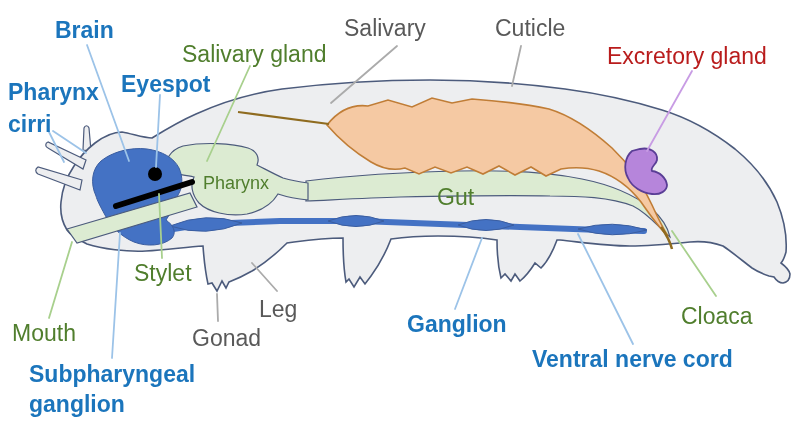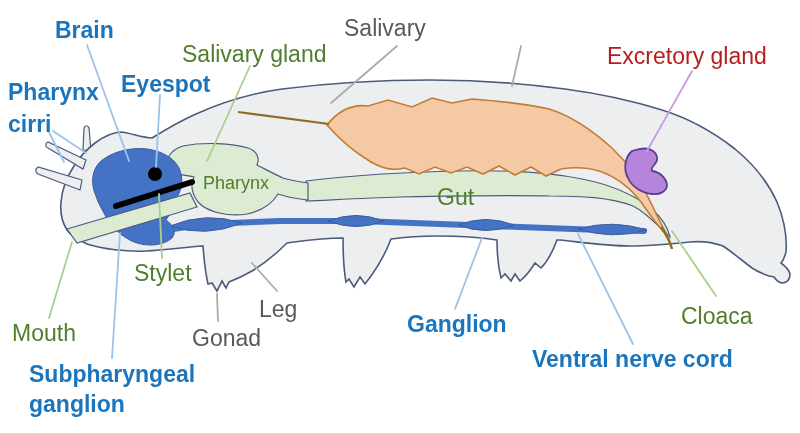--- a/index.html
+++ b/index.html
@@ -173,20 +173,21 @@
     <path class="leader ld-blue" d="M 455,309 L 482,238"></path>
     <path class="leader ld-blue" d="M 633,344 L 578,234"></path>
     <path class="leader ld-green" d="M 716,296 L 672,231"></path>
   </svg>
 
   <div class="lbl c-blue" style="left:55px;top:17px;">Brain</div>
   <div class="lbl c-blue" style="left:121px;top:71px;">Eyespot</div>
   <div class="lbl c-blue wrap" style="left:8px;top:76px;width:110px;line-height:32px;">Pharynx cirri</div>
   <div class="lbl c-green" style="left:182px;top:41px;">Salivary gland</div>
   <div class="lbl c-gray" style="left:344px;top:15px;">Salivary</div>
+  <div class="lbl c-gray" style="left:495px;top:15px;">Cuticle</div>
   <div class="lbl c-purple" style="left:607px;top:43px;">Excretory gland</div>
   <div class="lbl c-green small" style="left:203px;top:173px;">Pharynx</div>
   <div class="lbl c-green" style="left:437px;top:184px;">Gut</div>
   <div class="lbl c-green" style="left:134px;top:260px;">Stylet</div>
   <div class="lbl c-green" style="left:12px;top:320px;">Mouth</div>
   <div class="lbl c-blue wrap" style="left:29px;top:359px;width:185px;line-height:30px;">Subpharyngeal ganglion</div>
   <div class="lbl c-gray" style="left:192px;top:325px;">Gonad</div>
   <div class="lbl c-gray" style="left:259px;top:296px;">Leg</div>
   <div class="lbl c-blue" style="left:407px;top:311px;">Ganglion</div>
   <div class="lbl c-blue" style="left:532px;top:346px;">Ventral nerve cord</div>

